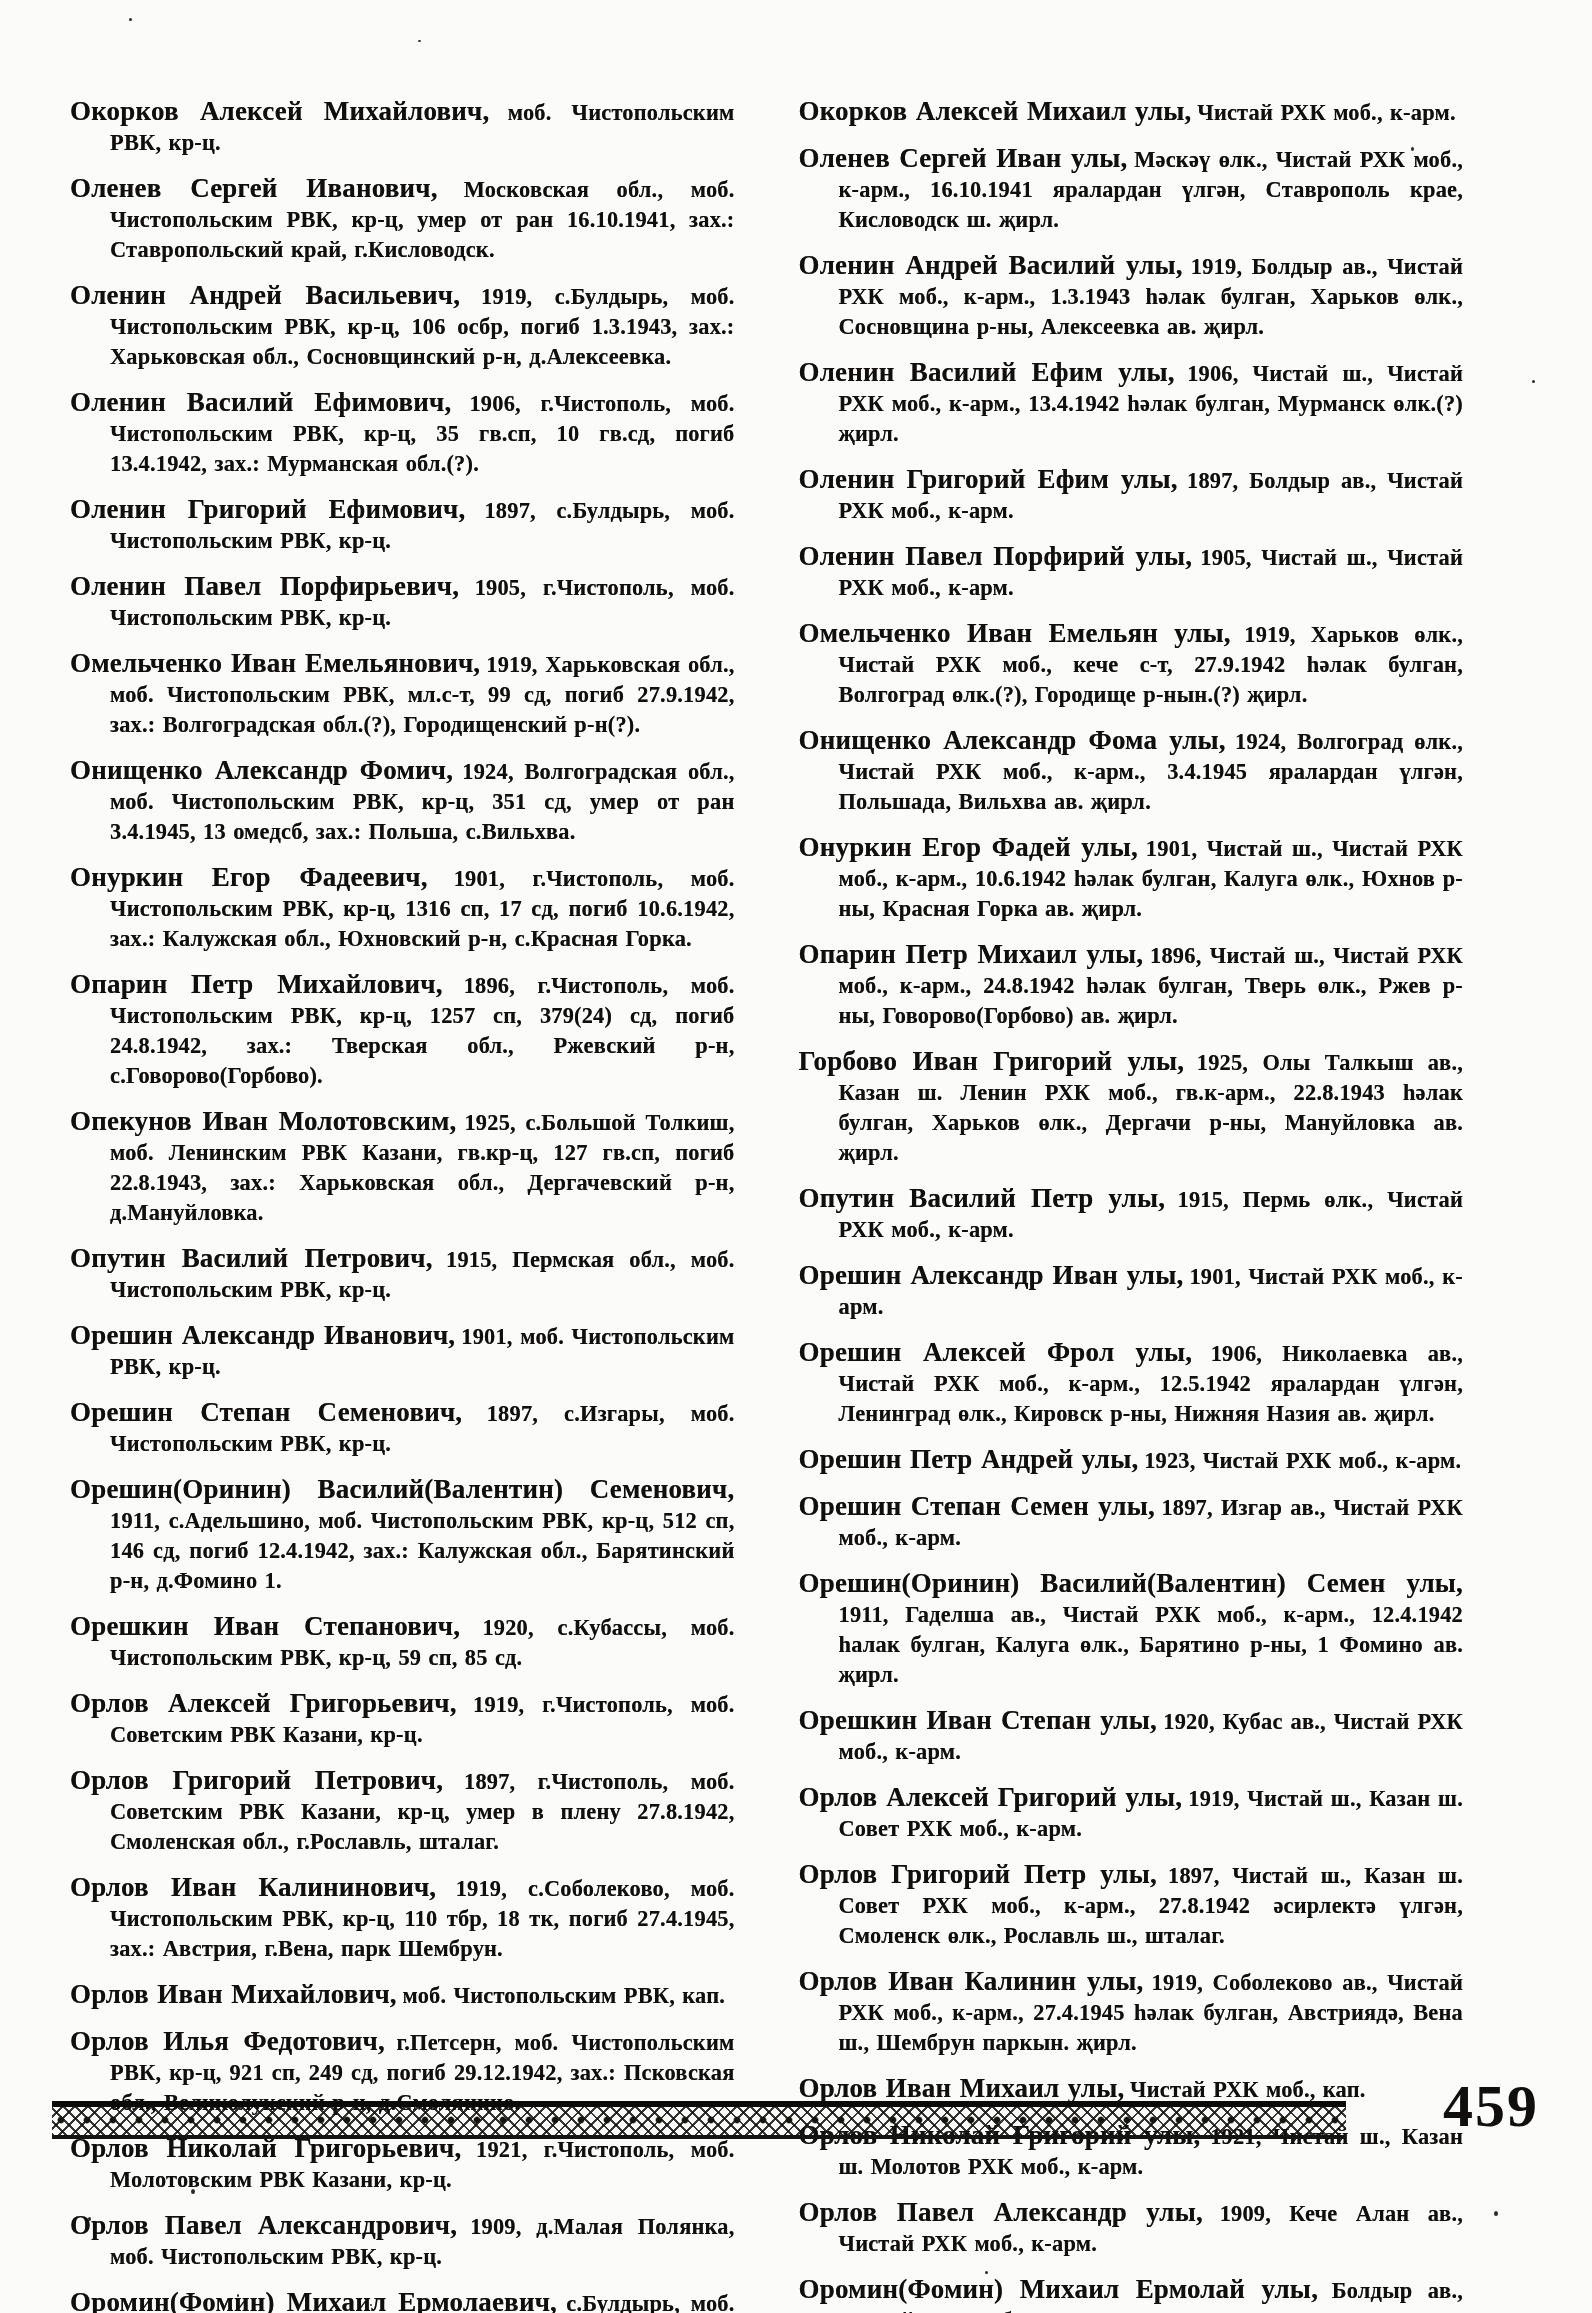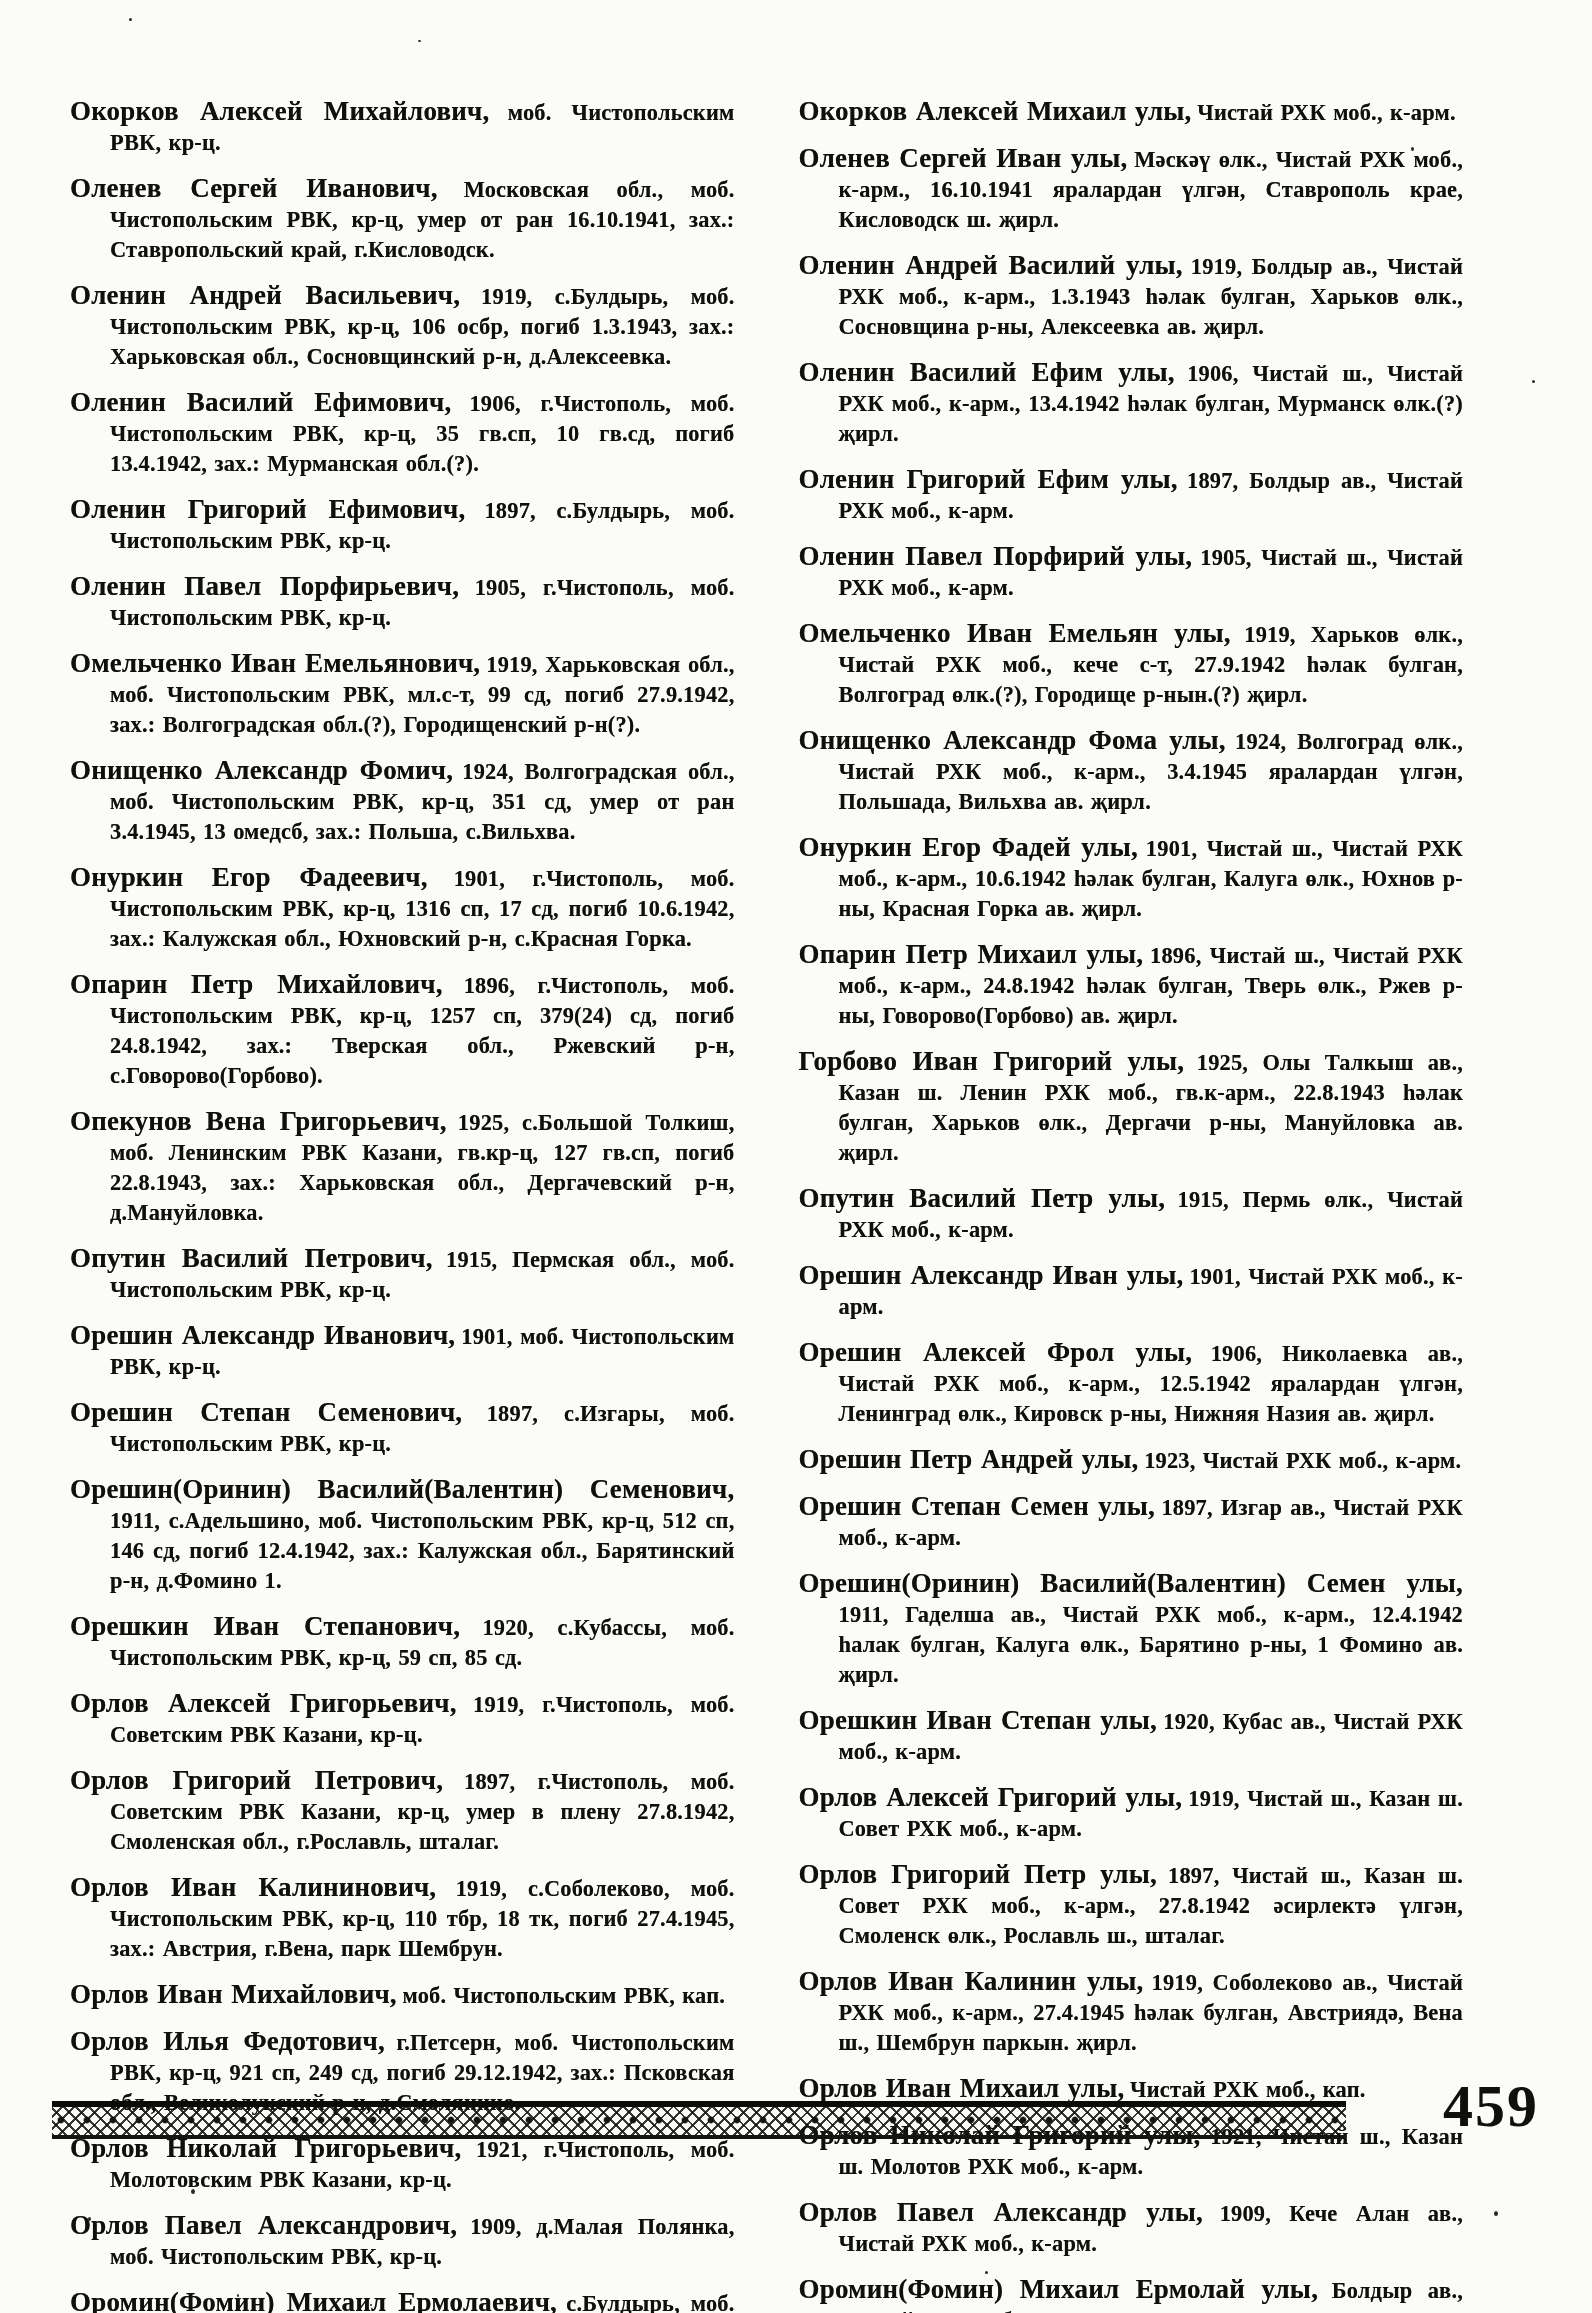--- a/index.html
+++ b/index.html
@@ -74,21 +74,21 @@
   <p class="entry"><span class="entry-name">Оленин Павел Порфирьевич,</span> <span class="entry-details">1905, г.Чистополь, моб. Чистопольским РВК, кр-ц.</span></p>
 
   <p class="entry"><span class="entry-name">Омельченко Иван Емельянович,</span> <span class="entry-details">1919, Харьковская обл., моб. Чистопольским РВК, мл.с-т, 99 сд, погиб 27.9.1942, зах.: Волгоградская обл.(?), Городищенский р-н(?).</span></p>
 
   <p class="entry"><span class="entry-name">Онищенко Александр Фомич,</span> <span class="entry-details">1924, Волгоградская обл., моб. Чистопольским РВК, кр-ц, 351 сд, умер от ран 3.4.1945, 13 омедсб, зах.: Польша, с.Вильхва.</span></p>
 
   <p class="entry"><span class="entry-name">Онуркин Егор Фадеевич,</span> <span class="entry-details">1901, г.Чистополь, моб. Чистопольским РВК, кр-ц, 1316 сп, 17 сд, погиб 10.6.1942, зах.: Калужская обл., Юхновский р-н, с.Красная Горка.</span></p>
 
   <p class="entry"><span class="entry-name">Опарин Петр Михайлович,</span> <span class="entry-details">1896, г.Чистополь, моб. Чистопольским РВК, кр-ц, 1257 сп, 379(24) сд, погиб 24.8.1942, зах.: Тверская обл., Ржевский р-н, с.Говорово(Горбово).</span></p>
 
-  <p class="entry"><span class="entry-name">Опекунов Вена Григорьевич,</span> <span class="entry-details">1925, с.Большой Толкиш, моб. Ленинским РВК Казани, гв.кр-ц, 127 гв.сп, погиб 22.8.1943, зах.: Харьковская обл., Дергачевский р-н, д.Мануйловка.</span></p>
+  <p class="entry"><span class="entry-name">Опекунов Иван Молотовским,</span> <span class="entry-details">1925, с.Большой Толкиш, моб. Ленинским РВК Казани, гв.кр-ц, 127 гв.сп, погиб 22.8.1943, зах.: Харьковская обл., Дергачевский р-н, д.Мануйловка.</span></p>
 
   <p class="entry"><span class="entry-name">Опутин Василий Петрович,</span> <span class="entry-details">1915, Пермская обл., моб. Чистопольским РВК, кр-ц.</span></p>
 
   <p class="entry"><span class="entry-name">Орешин Александр Иванович,</span> <span class="entry-details">1901, моб. Чистопольским РВК, кр-ц.</span></p>
 
 
 
   <p class="entry"><span class="entry-name">Орешин Степан Семенович,</span> <span class="entry-details">1897, с.Изгары, моб. Чистопольским РВК, кр-ц.</span></p>
 
   <p class="entry"><span class="entry-name">Орешин(Оринин) Василий(Валентин) Семенович,</span> <span class="entry-details">1911, с.Адельшино, моб. Чистопольским РВК, кр-ц, 512 сп, 146 сд, погиб 12.4.1942, зах.: Калужская обл., Барятинский р-н, д.Фомино 1.</span></p>

